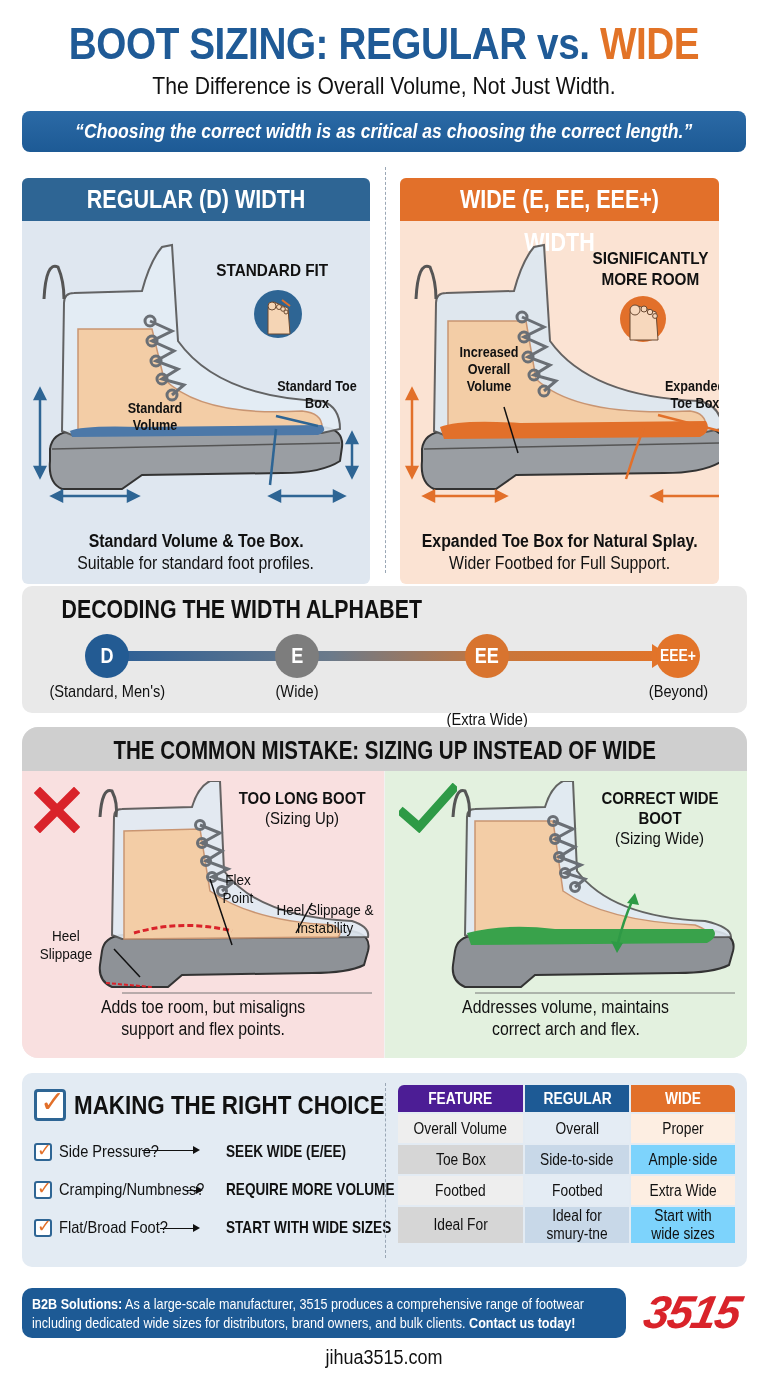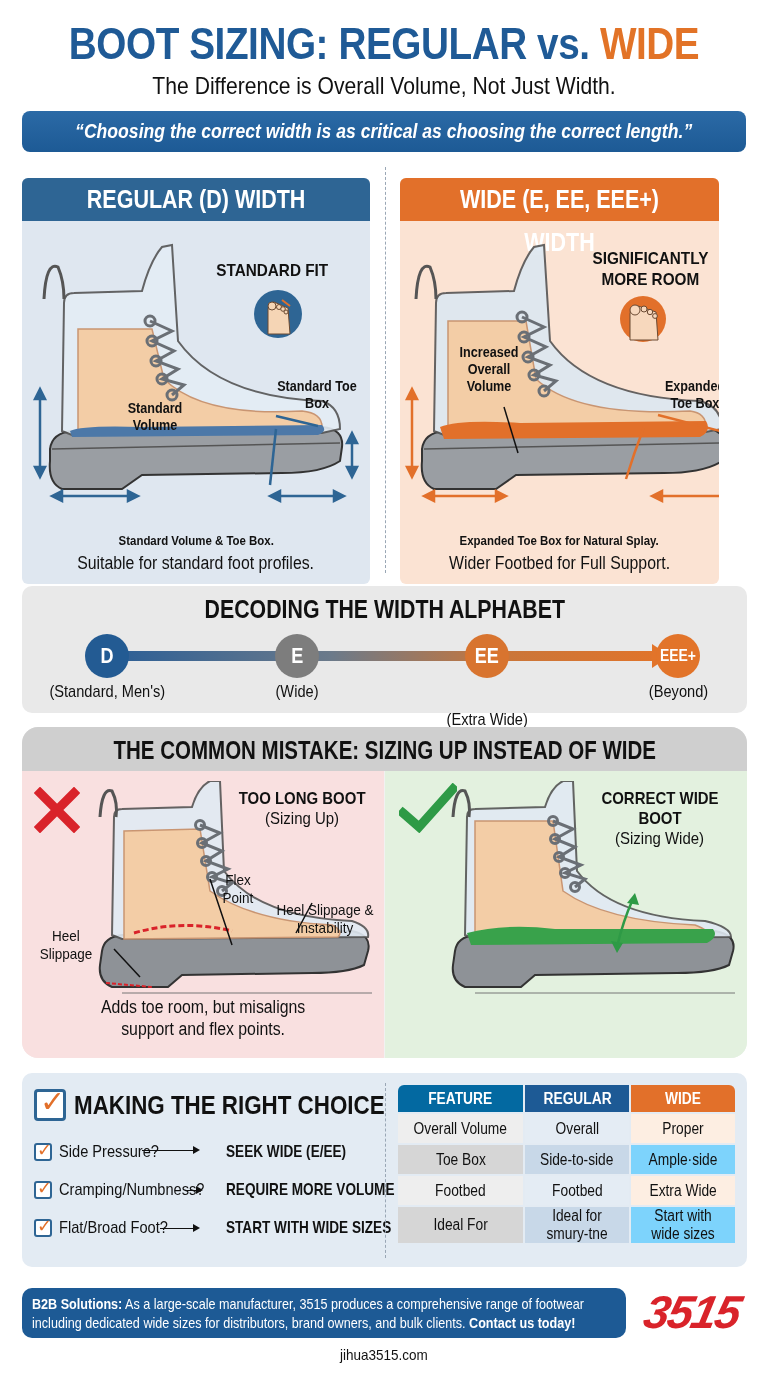--- a/index.html
+++ b/index.html
@@ -26,28 +26,28 @@
   .panel-head { height: 43px; line-height: 43px; text-align: center; color: #fff; font-weight: 700; font-size: 25px; }
   .panel-head span { display: inline-block; transform: scaleX(0.86); }
   #panel-regular .panel-head { background: #2e6594; }
   #panel-wide .panel-head { background: #e2702a; }
   .fit-label { position: absolute; font-weight: 700; font-size: 17px; text-align: center; line-height: 21px; }
   .fit-label span { display: inline-block; transform: scaleX(0.9); }
   .toe-circle { position: absolute; width: 48px; height: 48px; border-radius: 50%; }
   .ann { position: absolute; font-weight: 700; font-size: 14px; text-align: center; line-height: 17px; color: #111; }
   .ann span { display: inline-block; transform: scaleX(0.9); }
   .panel-caption { position: absolute; left: 0; right: 0; bottom: 10px; text-align: center; }
-  .panel-caption .bold { font-weight: 700; font-size: 13px; line-height: 22px; }
+  .panel-caption .bold { font-weight: 700; font-size: 18px; line-height: 22px; }
   .panel-caption .reg { font-size: 18px; line-height: 22px; }
   .panel-caption span { display: inline-block; transform: scaleX(0.88); }
   .boot-svg { position: absolute; left: 0; top: 43px; }
 
   
   #alphabet { position: absolute; left: 22px; top: 586px; width: 725px; height: 127px; border-radius: 10px; background: #e9e9e9; }
-  #alphabet-title { position: absolute; left: 0; right: 0; top: 8px; text-align: center; font-weight: 700; font-size: 26px; }
+  #alphabet-title { position: absolute; left: 0; right: 0; top: 8px; text-align: left; font-weight: 700; font-size: 26px; }
   #alphabet-title span { display: inline-block; transform: scaleX(0.82); }
   .scale-bar { position: absolute; left: 85px; top: 65px; width: 560px; height: 10px;
     background: linear-gradient(90deg, #2b5e96 0%, #6b7a8a 40%, #c9763a 70%, #e2742a 100%); }
   .scale-arrow { position: absolute; left: 630px; top: 58px; width: 0; height: 0; border-top: 12px solid transparent; border-bottom: 12px solid transparent; border-left: 18px solid #e2742a; }
   .scale-node { position: absolute; width: 44px; height: 44px; border-radius: 50%; color: #fff; font-weight: 700; font-size: 22px; text-align: center; line-height: 44px; top: 48px; }
   .scale-node span { display: inline-block; transform: scaleX(0.82); }
   .scale-label { position: absolute; top: 96px; font-size: 17px; text-align: center; width: 160px; }
   .scale-label span { display: inline-block; transform: scaleX(0.86); }
 
   
@@ -77,34 +77,34 @@
   .choice-row .q { margin-left: 7px; display: inline-block; transform: scaleX(0.86); transform-origin: left; }
   .choice-row .a { font-weight: 700; position: absolute; display: inline-block; transform: scaleX(0.8); transform-origin: left; }
   .arrow-line { position: absolute; height: 1px; background: #111; }
   .arrow-line::after { content: ""; position: absolute; right: -2px; top: -4px; border-top: 4px solid transparent; border-bottom: 4px solid transparent; border-left: 7px solid #111; }
 
   
   #cmp-table { position: absolute; left: 396px; top: 1083px; width: 341px; border-collapse: separate; border-spacing: 2px; }
   #cmp-table th { height: 27px; color: #fff; font-weight: 700; font-size: 16px; }
   #cmp-table th span, #cmp-table td span { display: inline-block; transform: scaleX(0.86); }
   #cmp-table td { text-align: center; font-size: 16px; line-height: 18px; height: 29px; color: #111; }
-  .th-f { background: #0369a1; border-radius: 6px 0 0 0; text-align: center; }
+  .th-f { background: #4c1d95; border-radius: 6px 0 0 0; text-align: center; }
   .th-r { background: #1d5a95; }
   .th-w { background: #e2702a; border-radius: 0 6px 0 0; }
   .c-f.odd { background: #eeeeee; } .c-f.even { background: #d6d6d6; }
   .c-r.odd { background: #e4ecf4; } .c-r.even { background: #c8d8e8; }
   .c-w.odd { background: #fdeee2; } .c-w.even { background: #7dd3fc; }
   tr.tall td { height: 44px; }
 
   
   #b2b { position: absolute; left: 22px; top: 1288px; width: 604px; height: 50px; border-radius: 10px; background: #1d5a95; color: #fff; font-size: 15px; line-height: 19px; padding: 6px 10px; }
   #b2b .inner { display: inline-block; transform: scaleX(0.84); transform-origin: left; width: 700px; }
   #b2b b { font-weight: 700; }
   #logo { position: absolute; left: 636px; top: 1288px; width: 112px; height: 48px; color: #d9232a; font-weight: 700; font-style: italic; font-size: 46px; line-height: 48px; letter-spacing: -2px; transform: skewX(-12deg); text-align: center; }
-  #website { position: absolute; left: 0; width: 768px; top: 1346px; text-align: center; font-size: 15px; }
+  #website { position: absolute; left: 0; width: 768px; top: 1346px; text-align: center; font-size: 20px; }
   #website span { display: inline-block; transform: scaleX(0.9); }
 </style>
 </head>
 <body>
 
 <div id="title"><span>BOOT SIZING: REGULAR vs.</span> <span class="wide">WIDE</span></div>
 <div id="subtitle">The Difference is Overall Volume, Not Just Width.</div>
 <div id="quote"><span>“Choosing the correct width is as critical as choosing the correct length.”</span></div>
 
 <div class="panel" id="panel-regular">
@@ -297,20 +297,24 @@
       <path d="M8 36 Q10 6 20 10 Q26 22 24 36" stroke="#555" stroke-width="3" fill="none"></path>
       <path d="M188 118 Q178 140 172 166" stroke="#2e9a46" stroke-width="2.5" fill="none"></path>
       <polygon points="190,112 182,122 194,124" fill="#2e9a46"></polygon>
         <polygon points="172,172 166,160 178,162" fill="#2e9a46"></polygon>
       <line x1="30" y1="212" x2="290" y2="212" stroke="#777" stroke-width="1"></line>
     </svg>
     <div class="mlabel" style="left:190px; top:18px; width:170px;">
       <div class="b"><span>CORRECT WIDE BOOT</span></div>
       <div><span>(Sizing Wide)</span></div>
     </div>
+    <div class="mcap">
+      <div><span>Addresses volume, maintains</span></div>
+      <div><span>correct arch and flex.</span></div>
+    </div>
   </div>
 </div>
 
 <div id="choice">
   <div id="choice-title">
     <div class="cbox-big">
         <span class="check-mark" style="left:3px; top:-8px; font-size:30px;">✓</span>
       </div>
     <span class="t">MAKING THE RIGHT CHOICE</span>
   </div>

